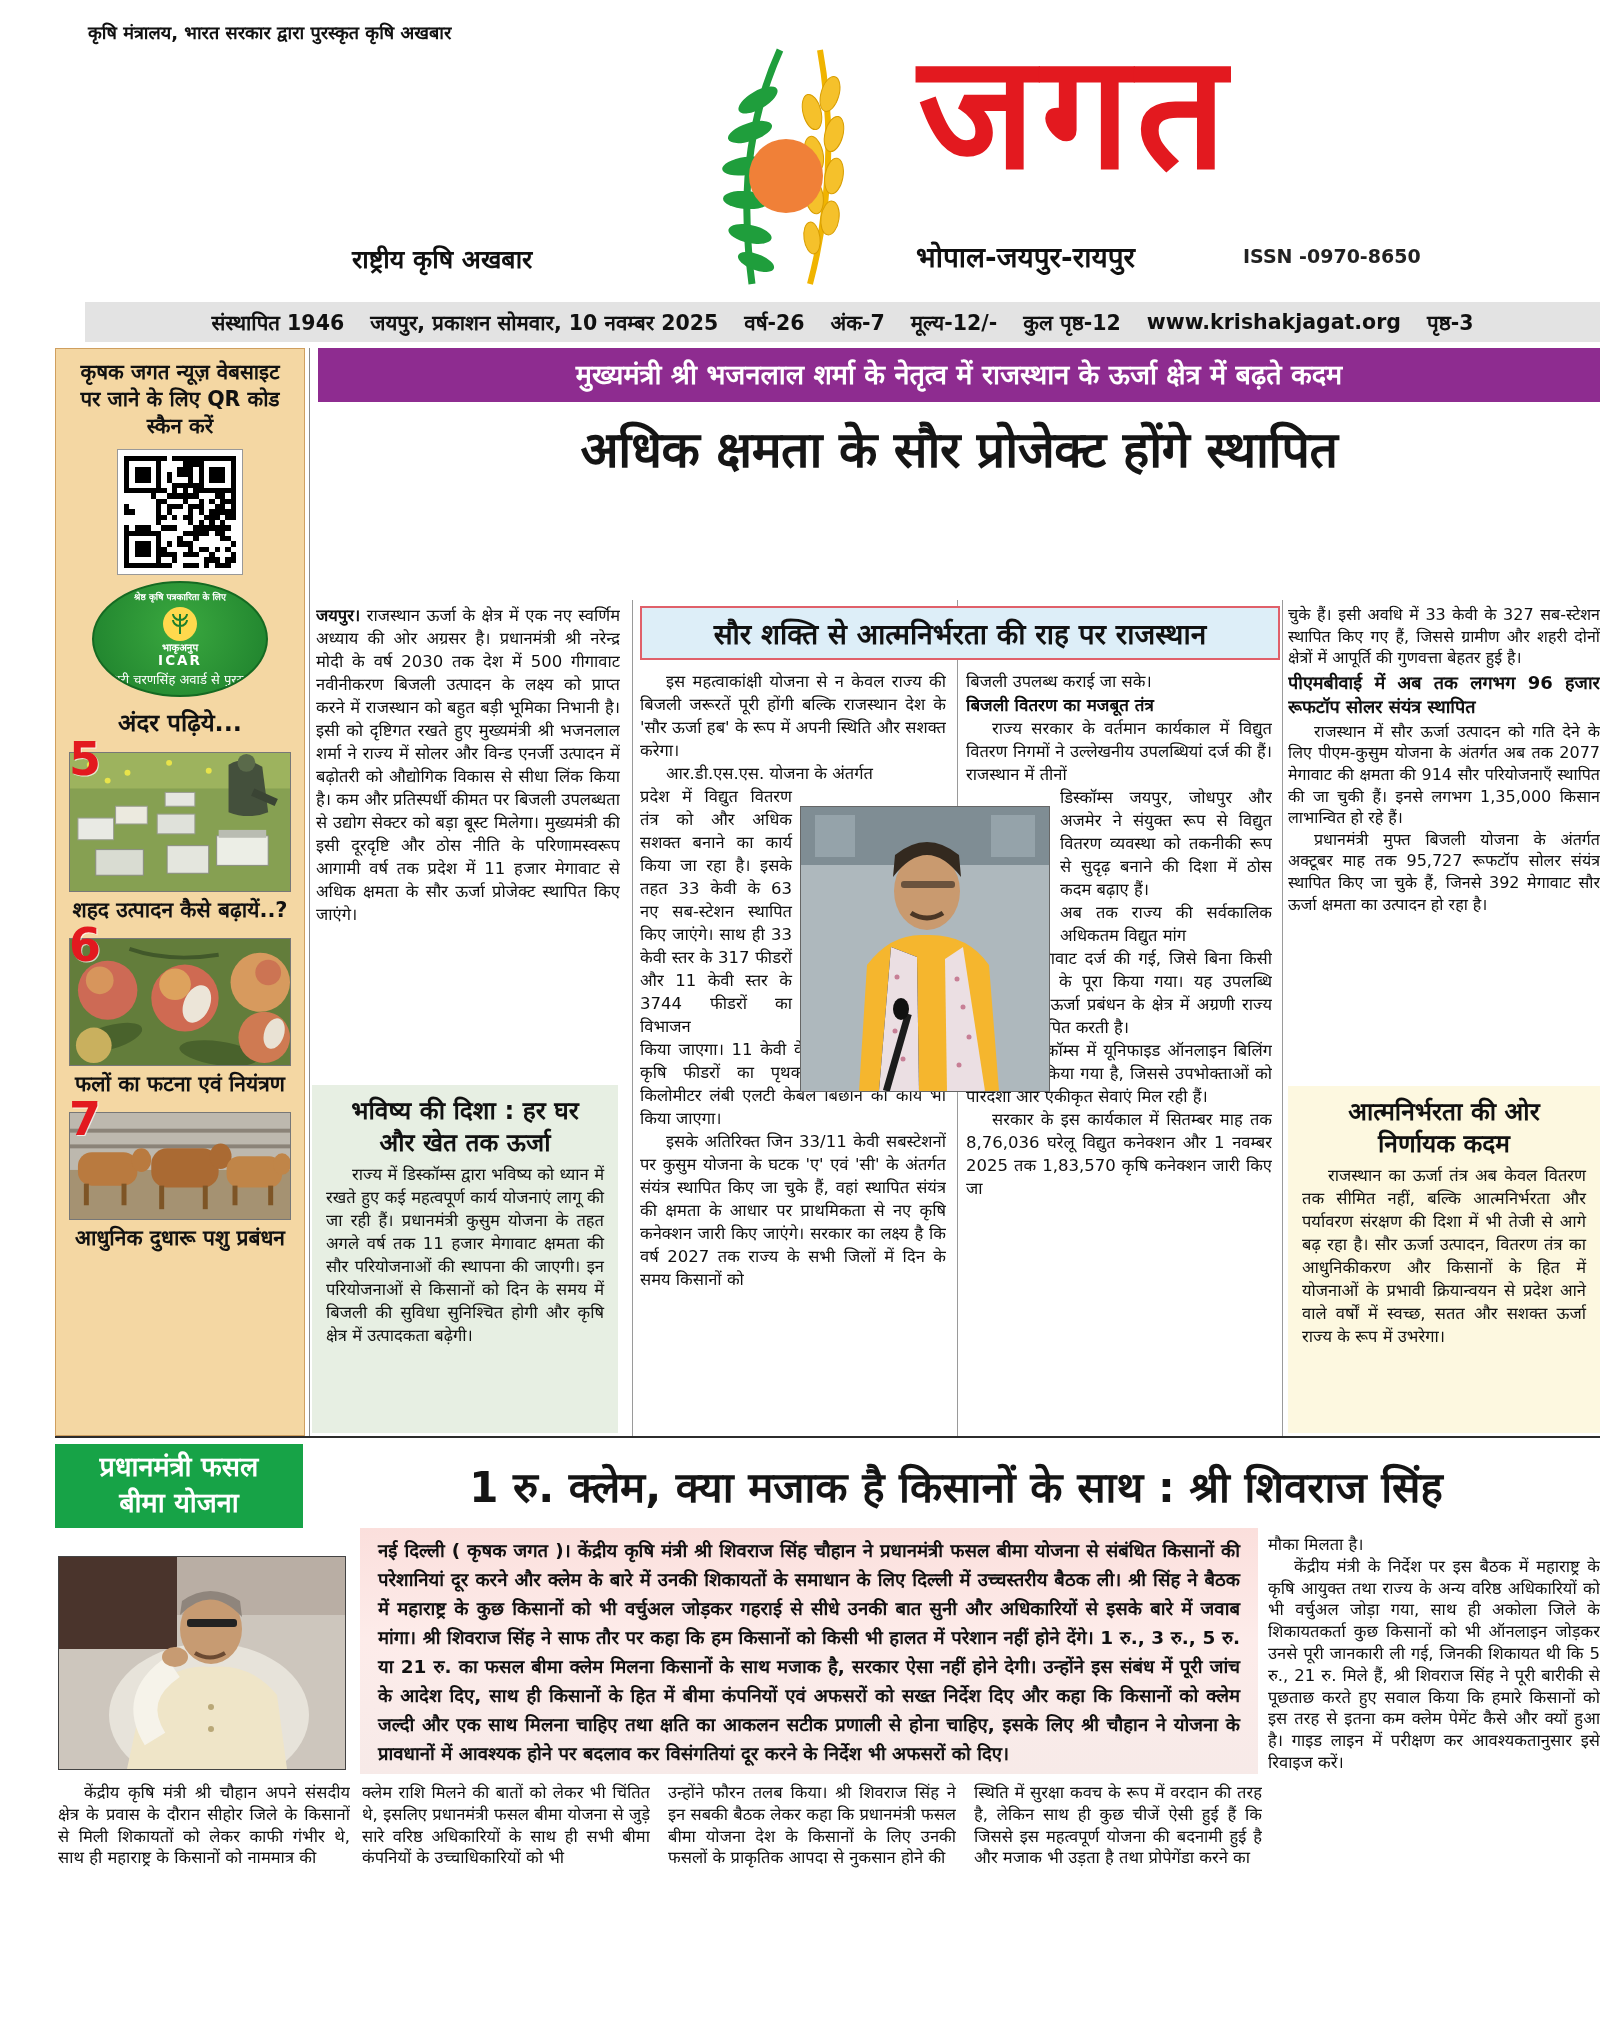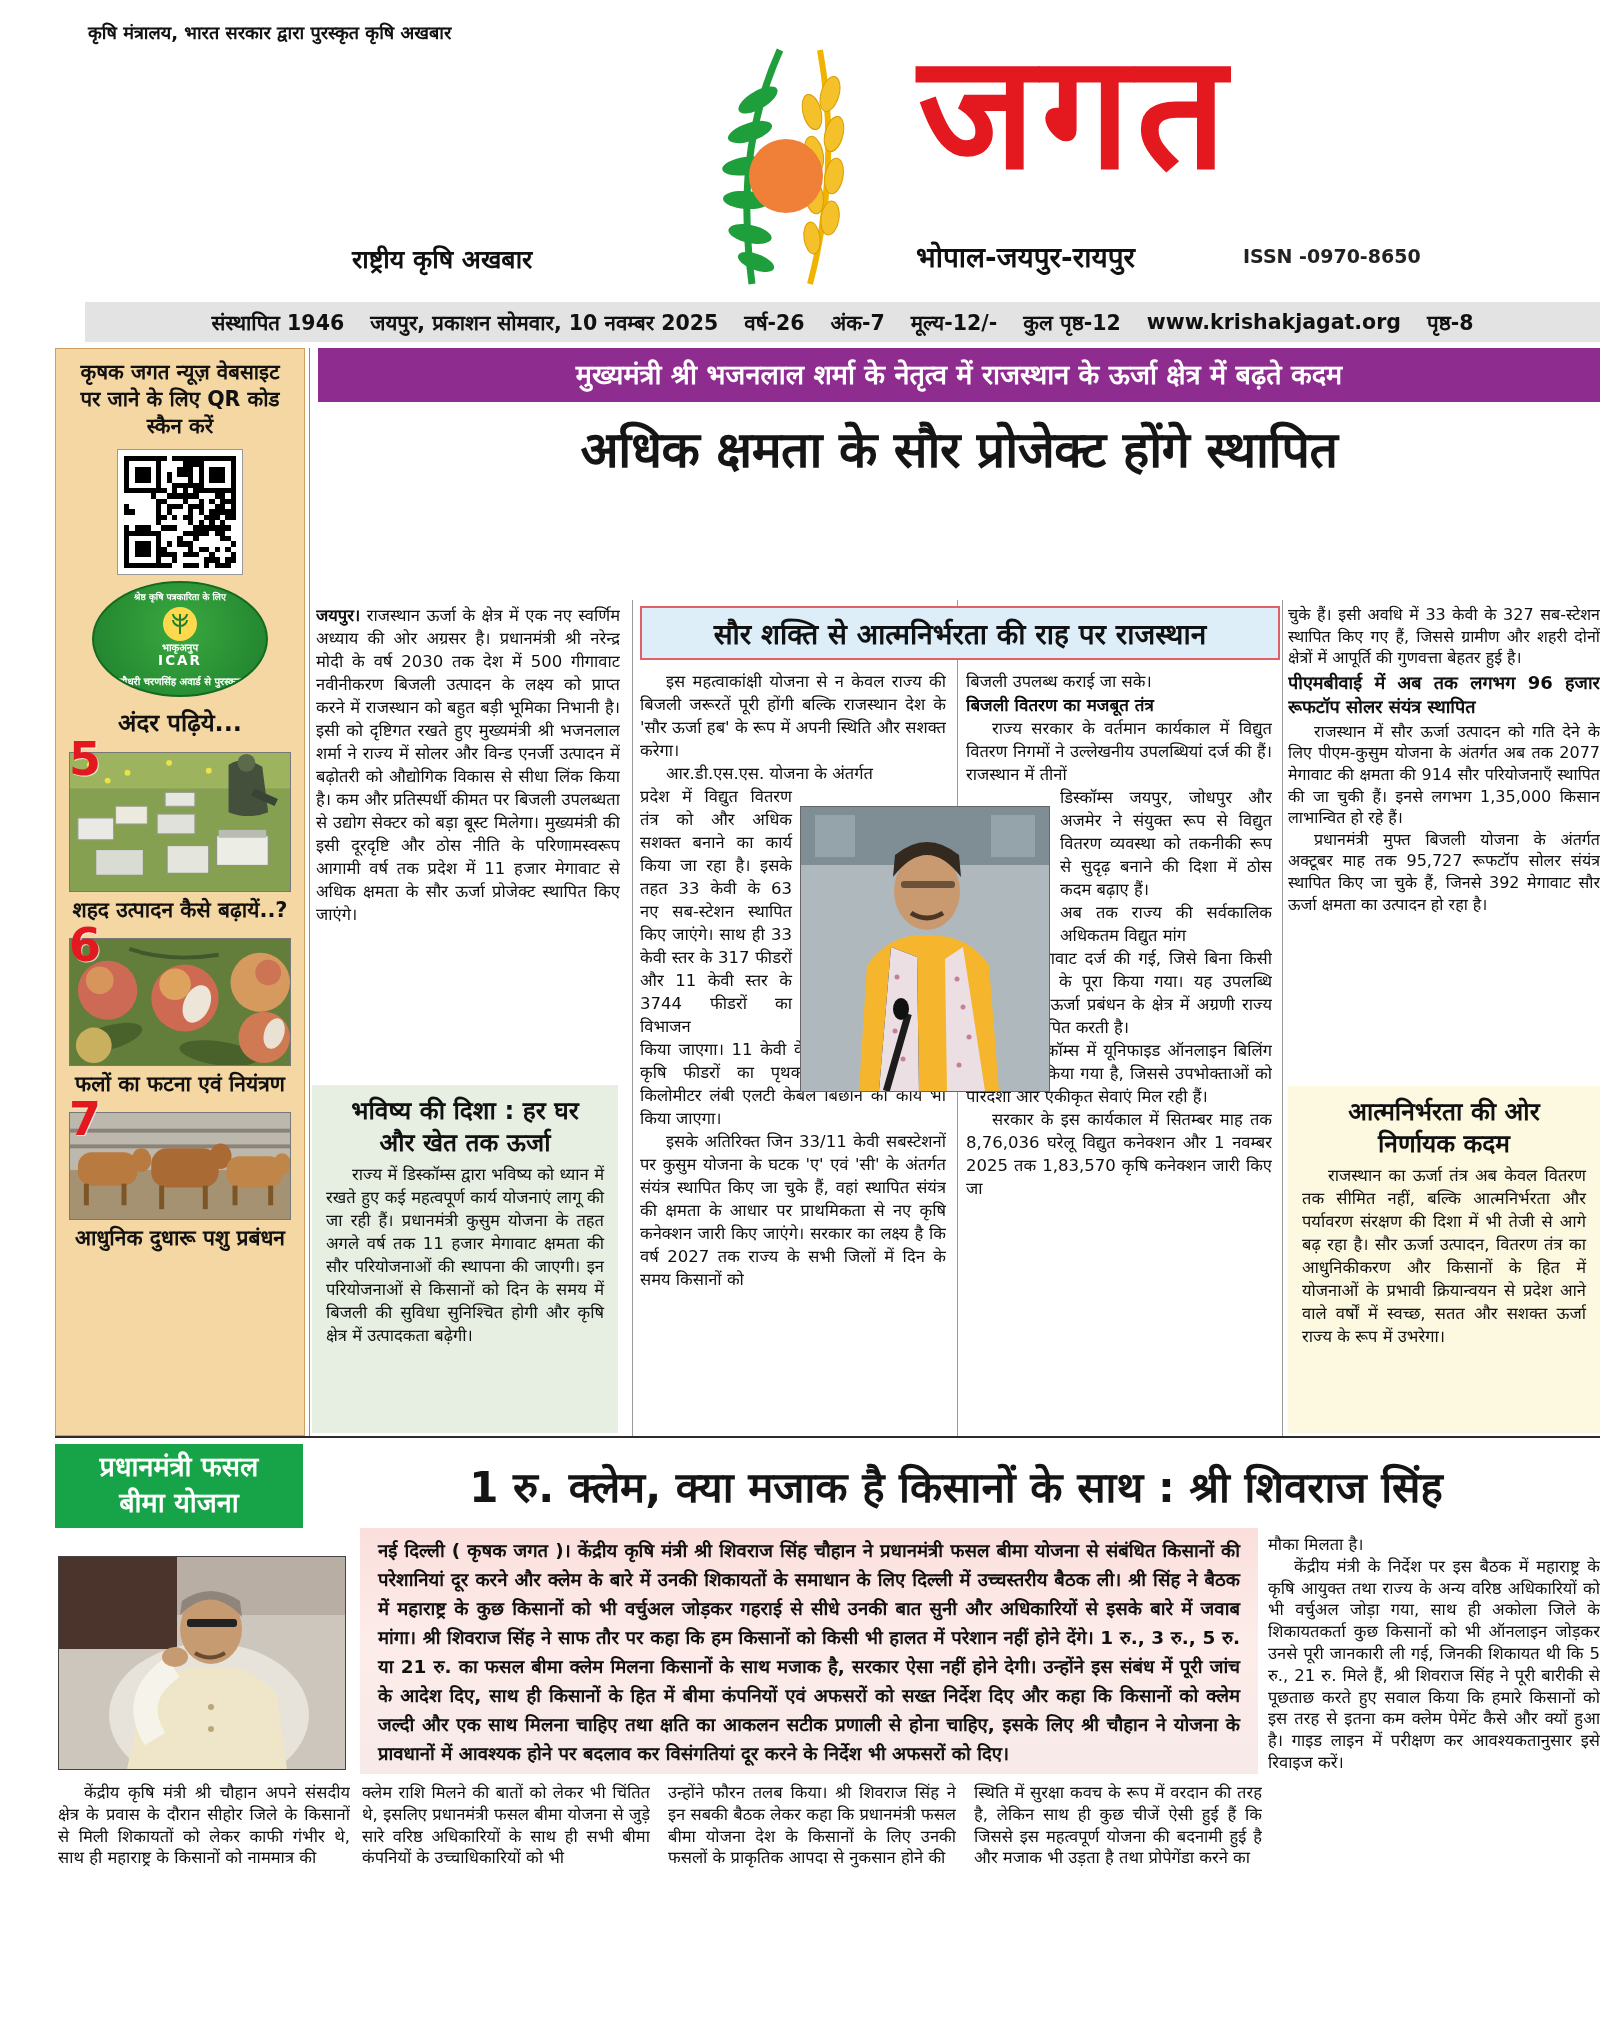--- a/index.html
+++ b/index.html
@@ -36,21 +36,21 @@
   #sidebar{left:55px;top:348px;width:250px;height:1088px;background:var(--sidebar-tan);
     border:1px solid #cf9f5f;padding:10px 13px;overflow:hidden}
   .qr-caption{font-weight:bold;font-size:20.5px;line-height:27px;text-align:center}
   .qr-box{width:126px;height:126px;background:#fff;margin:9px auto 6px;padding:6px;border:1px solid #999}
   .qr-grid{display:grid;width:100%;height:100%;grid-template-columns:repeat(21,1fr);grid-template-rows:repeat(21,1fr)}
   .qr-grid div{width:100%;height:100%}
   .badge{width:176px;height:116px;margin:2px auto;border-radius:50%;
     background:radial-gradient(circle at 50% 40%,#3aa83f,#1d7f2c);
     border:2px solid #156a22;color:#fff;position:relative;text-align:center;overflow:hidden}
   .badge .arc-top{position:absolute;top:7px;left:0;right:0;font-size:9px;font-weight:bold}
-  .badge .arc-bottom{position:absolute;bottom:7px;left:0;right:0;font-size:10px;font-weight:bold}
+  .badge .arc-bottom{position:absolute;bottom:7px;left:0;right:0;font-size:13px;font-weight:normal}
   .badge .core{position:absolute;top:24px;left:0;right:0}
   .badge .wheat-dot{width:34px;height:34px;border-radius:50%;background:#ffd94d;margin:0 auto 1px;
     display:flex;align-items:center;justify-content:center}
   .badge .org{font-size:10px;font-weight:bold;line-height:11px}
   .badge .org2{font-size:13.5px;font-weight:bold;letter-spacing:2px;line-height:15px}
   .inside-label{font-weight:bold;font-size:24px;text-align:center;margin:8px 0 2px}
   .side-item{position:relative;margin-top:14px}
   .side-num{position:absolute;top:-16px;left:0;color:var(--brand-red);font-size:46px;font-weight:bold;
     z-index:3;line-height:1;text-shadow:1px 1px 0 rgba(255,255,255,.7)}
   .side-img{width:100%;display:block;border:1px solid #777}
@@ -140,21 +140,21 @@
   <div class="abs" id="issn">ISSN -0970-8650</div>
 
   <div class="abs" id="infobar">
     <span>संस्थापित 1946</span>
     <span>जयपुर, प्रकाशन सोमवार, 10 नवम्बर 2025</span>
     <span>वर्ष-26</span>
     <span>अंक-7</span>
     <span>मूल्य-12/-</span>
     <span>कुल पृष्ठ-12</span>
     <span>www.krishakjagat.org</span>
-    <span>पृष्ठ-8</span>
+    <span>पृष्ठ-3</span>
   </div>
 
   <div class="abs" id="sidebar">
     <div class="qr-caption">कृषक जगत न्यूज़ वेबसाइट पर जाने के लिए QR कोड स्कैन करें</div>
     <div class="qr-box">
         <div class="qr-grid" id="qr-grid">
           <div style="background: rgb(0, 0, 0);"></div>
           <div style="background: rgb(0, 0, 0);"></div>
           <div style="background: rgb(0, 0, 0);"></div>
           <div style="background: rgb(0, 0, 0);"></div>

